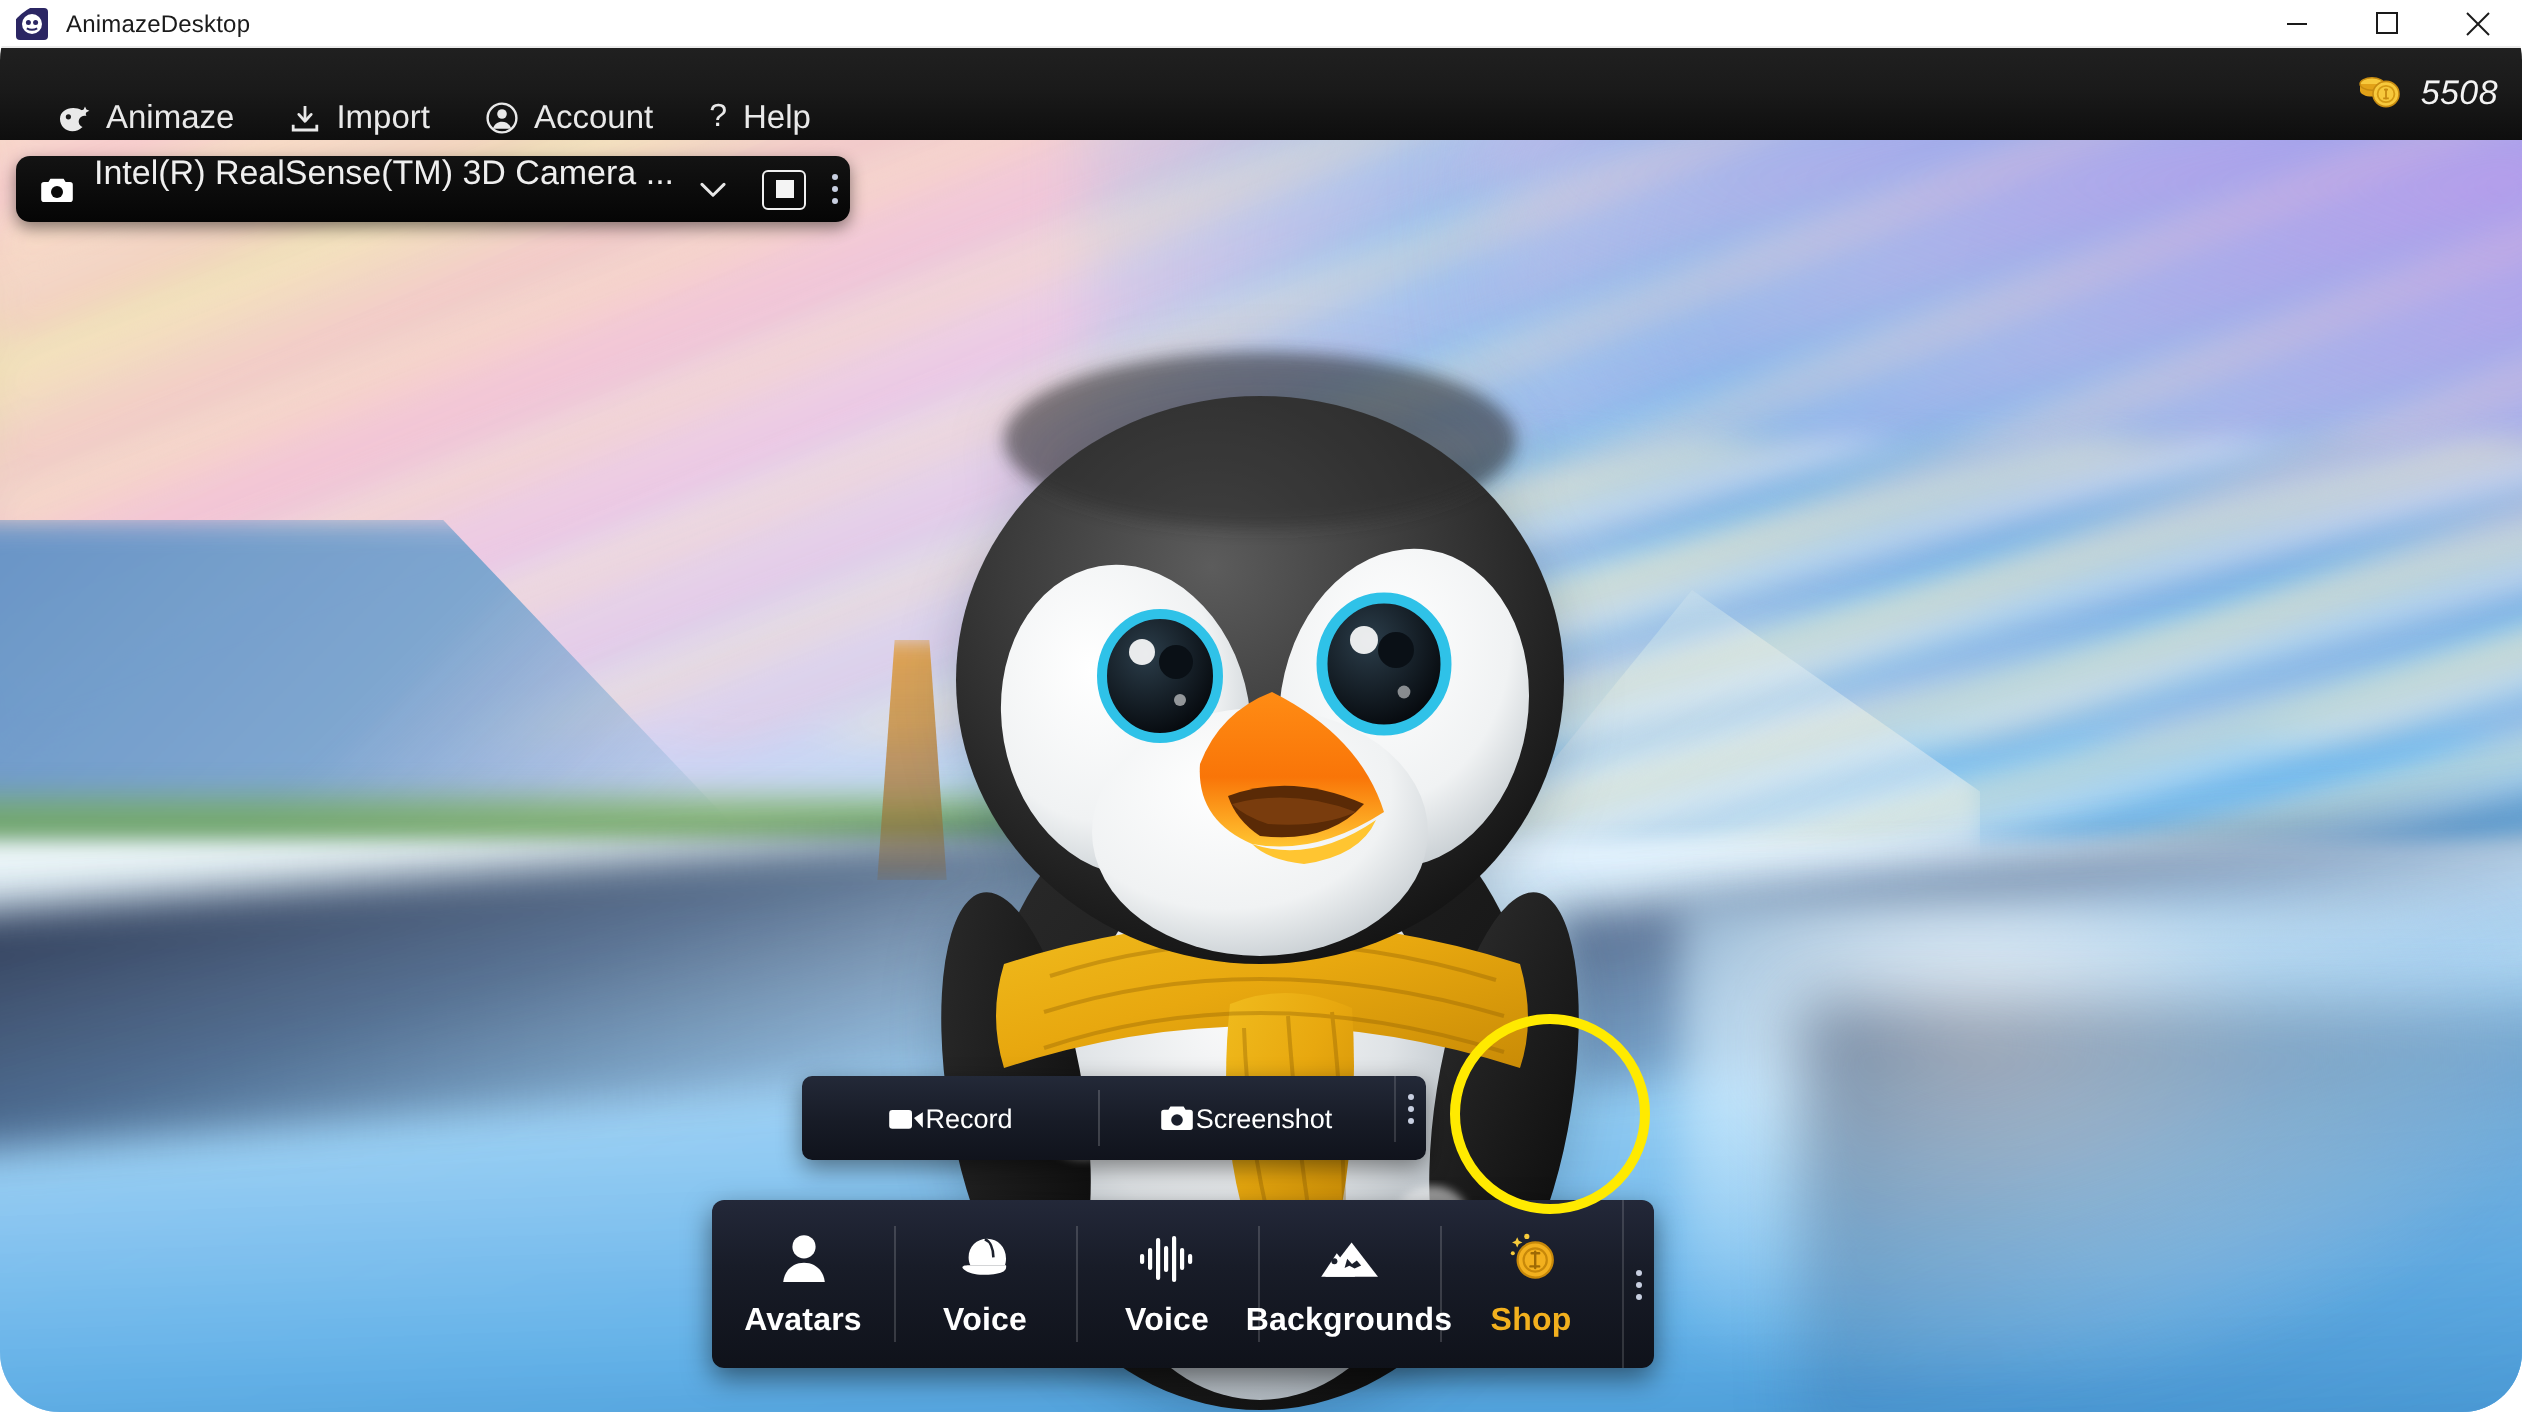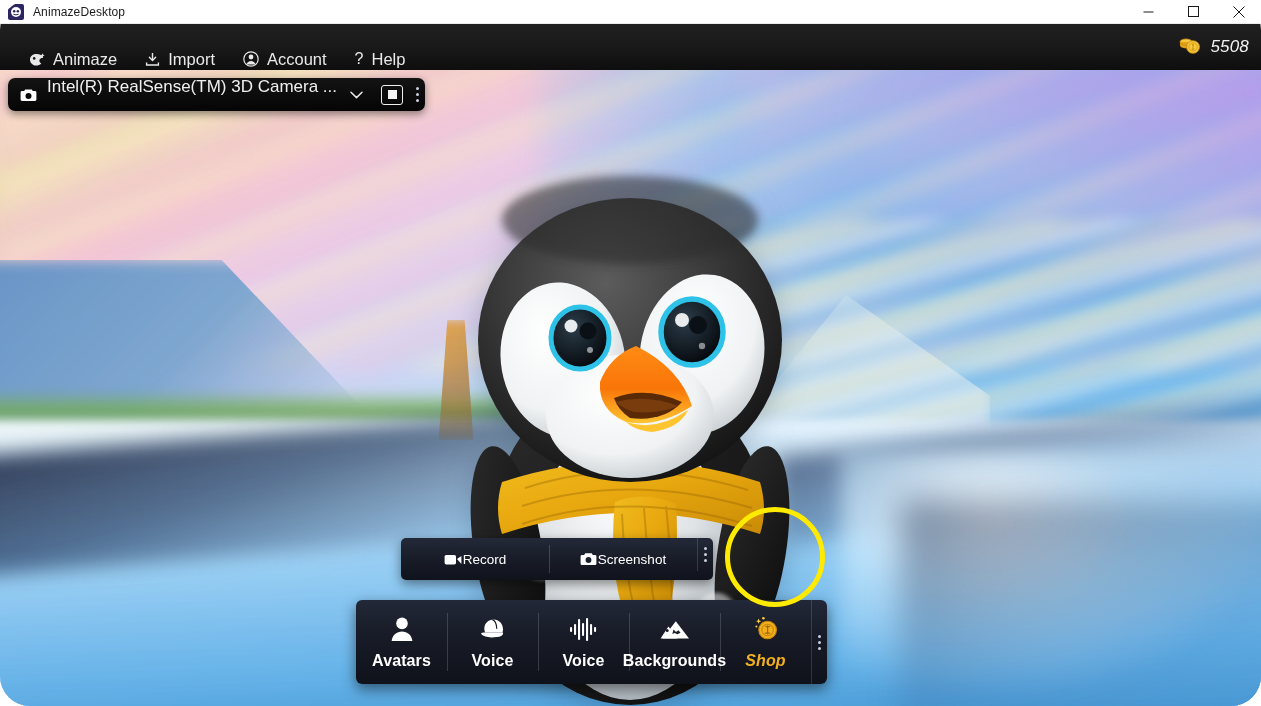--- a/index.html
+++ b/index.html
@@ -295,21 +295,21 @@
     position: relative;
     color: #ffffff;
   }
   .nav-item + .nav-item::before {
     content:""; position:absolute; left:0; top:13px; bottom:13px;
     width:1px; background: rgba(255,255,255,.16);
   }
   .nav-ico { height: 28px; display:flex; align-items:center; justify-content:center; }
   .nav-ico svg { display:block; }
   .nav-label { font-size: 16px; font-weight: bold; letter-spacing: .1px; }
-  .nav-item.shop .nav-label { color: #f2b01e; font-style: italic; }
+  .nav-item.shop .nav-label { color: #f2b01e; }
   .nav-dots { border-left: 1px solid rgba(255,255,255,.14); height: 84px; }
 </style>
 </head>
 <body>
 
 <div id="app">
 
   <div class="titlebar">
     <div class="tb-icon">
       <svg width="12" height="12" viewBox="0 0 12 12">

